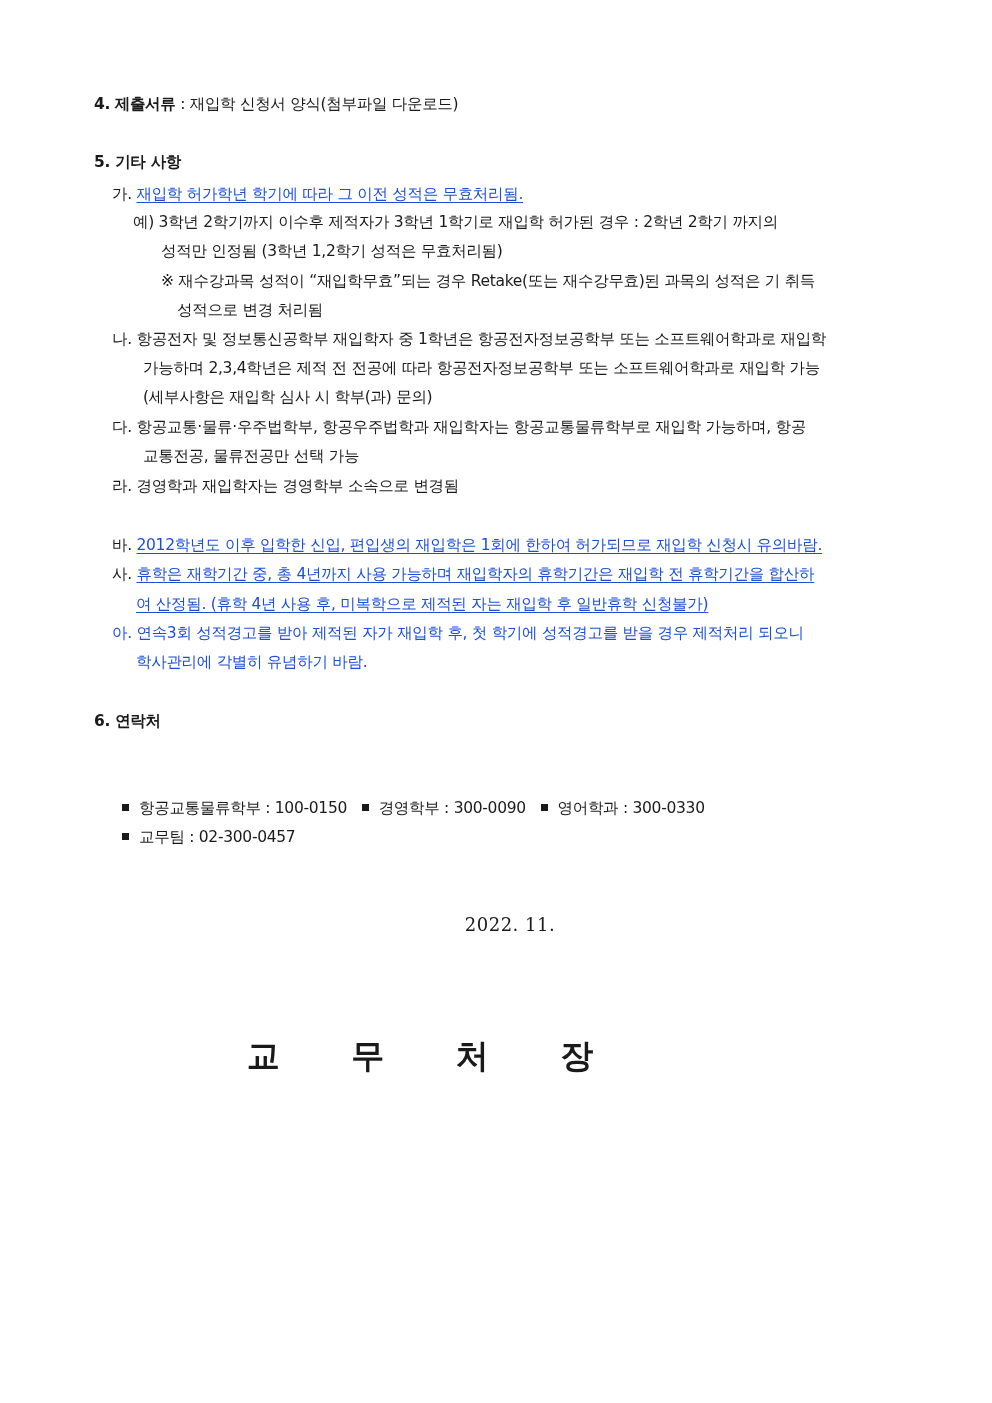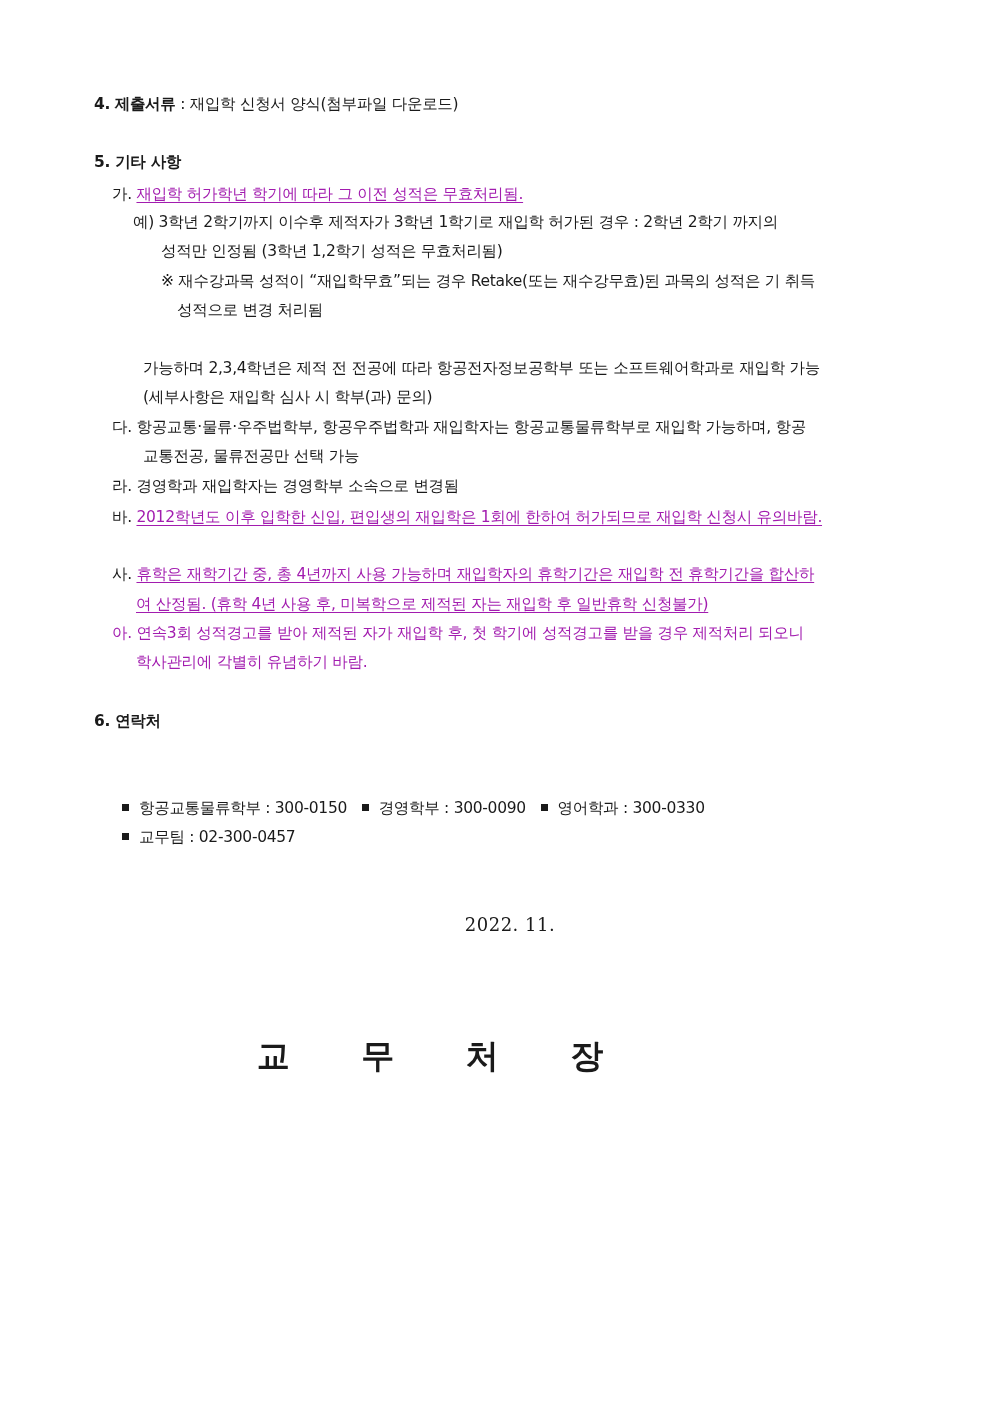--- a/index.html
+++ b/index.html
@@ -21,21 +21,21 @@
       left: 0; top: 0;
       width: 992px; height: 1403px; border-radius: 8px;
     }
     .line {
       position: absolute;
       white-space: nowrap;
       line-height: 22px;
       letter-spacing: -0.3px;
     }
     .bold { font-weight: bold; }
-    .blue { color: #a21caf; }
+    .blue { color: #1d4ed8; }
     .u { text-decoration: underline; text-underline-offset: 3px; }
     .bullet {
       display: inline-block;
       width: 7px; height: 7px;
       background: #1a1a1a;
       margin-right: 10px;
       vertical-align: 2px;
     }
     .contact-row .item { margin-right: 10px; }
     .date {
@@ -44,21 +44,21 @@
       left: 0; width: 992px;
       text-align: center;
       font-family: "DejaVu Serif", "Liberation Serif", serif;
       font-size: 18px;
       letter-spacing: 0.5px;
       padding-left: 14px;
     }
     .signature {
       position: absolute;
       top: 1034px;
-      left: 10px; width: 840px;
+      left: 0; width: 840px;
       text-align: center;
       font-size: 33px;
       font-weight: bold;
     }
     .signature span {
       display: inline-block;
       margin: 0 30px;
     }
   </style>
 </head>
@@ -75,56 +75,60 @@
 
   <div class="line" style="top:183px; left:112px;">
     <span>가.</span>
     <span class="blue u">재입학 허가학년 학기에 따라 그 이전 성적은 무효처리됨.</span>
   </div>
   <div class="line" style="top:211px; left:133px;">예) 3학년 2학기까지 이수후 제적자가 3학년 1학기로 재입학 허가된 경우 : 2학년 2학기 까지의</div>
   <div class="line" style="top:240px; left:161px;">성적만 인정됨 (3학년 1,2학기 성적은 무효처리됨)</div>
   <div class="line" style="top:270px; left:161px;">※ 재수강과목 성적이 “재입학무효”되는 경우 Retake(또는 재수강무효)된 과목의 성적은 기 취득</div>
   <div class="line" style="top:299px; left:177px;">성적으로 변경 처리됨</div>
 
+  <div class="line" style="top:328px; left:112px;">
+    <span>나.</span>
+    <span>항공전자 및 정보통신공학부 재입학자 중 1학년은 항공전자정보공학부 또는 소프트웨어학과로 재입학</span>
+  </div>
   <div class="line" style="top:357px; left:143px;">가능하며 2,3,4학년은 제적 전 전공에 따라 항공전자정보공학부 또는 소프트웨어학과로 재입학 가능</div>
   <div class="line" style="top:386px; left:143px;">(세부사항은 재입학 심사 시 학부(과) 문의)</div>
 
   <div class="line" style="top:416px; left:112px;">
     <span>다.</span>
     <span>항공교통·물류·우주법학부, 항공우주법학과 재입학자는 항공교통물류학부로 재입학 가능하며, 항공</span>
   </div>
   <div class="line" style="top:445px; left:143px;">교통전공, 물류전공만 선택 가능</div>
 
   <div class="line" style="top:475px; left:112px;">
     <span>라.</span>
     <span>경영학과 재입학자는 경영학부 소속으로 변경됨</span>
   </div>
 
 
-  <div class="line" style="top:506px; left:112px;">
+  <div class="line" style="top:534px; left:112px;">
     <span>바.</span>
     <span class="blue u">2012학년도 이후 입학한 신입, 편입생의 재입학은 1회에 한하여 허가되므로 재입학 신청시 유의바람.</span>
   </div>
 
   <div class="line" style="top:563px; left:112px;">
     <span>사.</span>
     <span class="blue u">휴학은 재학기간 중, 총 4년까지 사용 가능하며 재입학자의 휴학기간은 재입학 전 휴학기간을 합산하</span>
   </div>
   <div class="line blue u" style="top:593px; left:136px;">여 산정됨. (휴학 4년 사용 후, 미복학으로 제적된 자는 재입학 후 일반휴학 신청불가)</div>
 
   <div class="line blue" style="top:622px; left:112px;">
     <span>아.</span>
     <span>연속3회 성적경고를 받아 제적된 자가 재입학 후, 첫 학기에 성적경고를 받을 경우 제적처리 되오니</span>
   </div>
   <div class="line blue" style="top:651px; left:136px;">학사관리에 각별히 유념하기 바람.</div>
 
   <div class="line bold" style="top:710px; left:94px;">6. 연락처</div>
 
   <div class="line contact-row" style="top:797px; left:122px;">
-    <span class="bullet"></span><span class="item">항공교통물류학부 : 300-0150</span>
+    <span class="bullet"></span><span class="item">항공교통물류학부 : 100-0150</span>
     <span class="bullet"></span><span class="item">경영학부 : 300-0090</span>
     <span class="bullet"></span><span class="item">영어학과 : 300-0330</span>
   </div>
   <div class="line contact-row" style="top:826px; left:122px;">
     <span class="bullet"></span><span class="item">교무팀 : 02-300-0457</span>
   </div>
 
   <div class="date">2022. 11.</div>
 
   <div class="signature">

